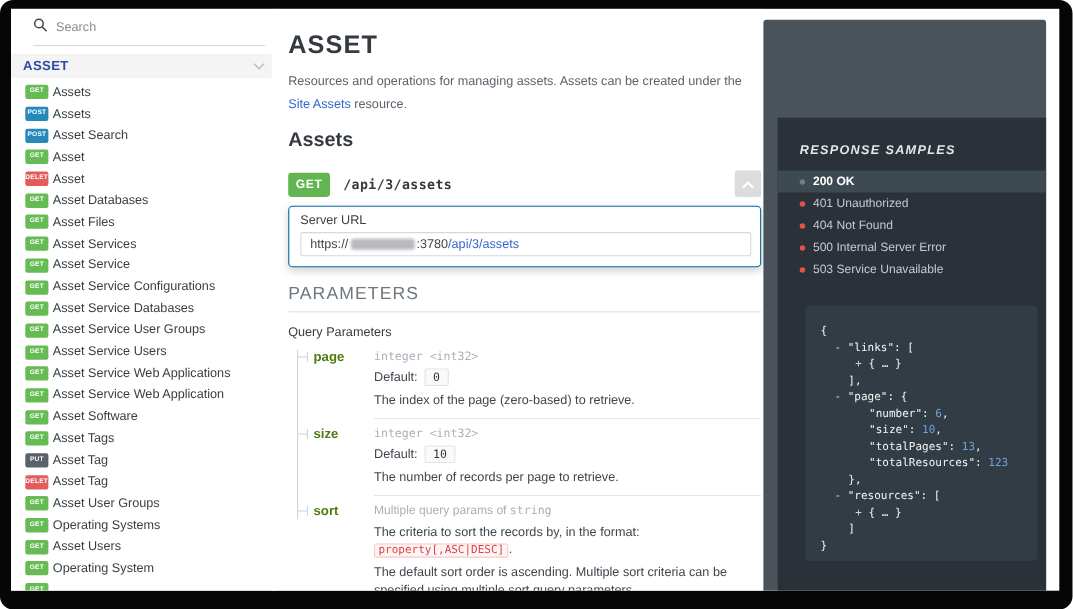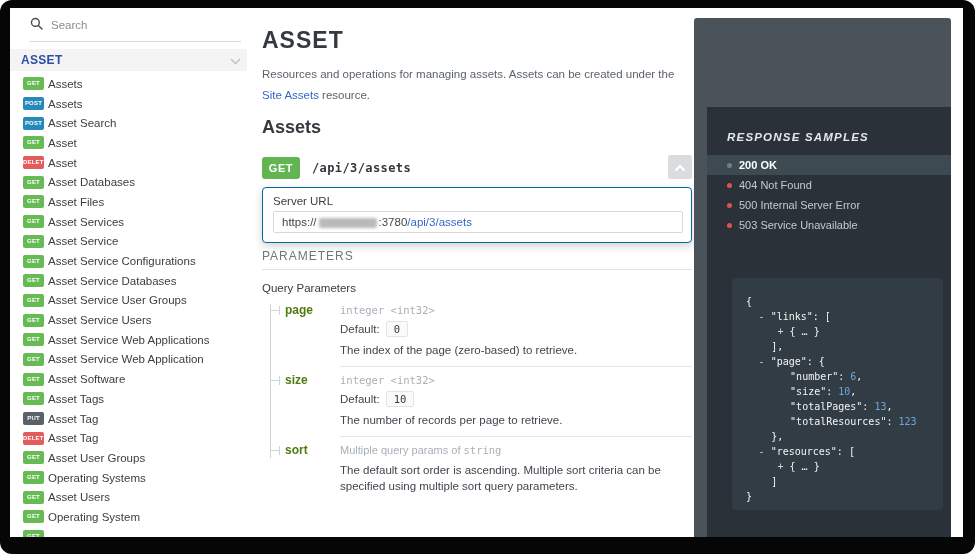--- a/index.html
+++ b/index.html
@@ -35,21 +35,21 @@
   .method-pill { display:inline-block; background:#62b550; color:#fff; font-size:11px; font-weight:bold; letter-spacing:.6px; border-radius:3px; width:38px; height:22px; line-height:22px; text-align:center; }
   .endpoint-path { margin-left:12px; font-family:"DejaVu Sans Mono", monospace; font-size:12px; font-weight:bold; letter-spacing:.4px; color:#33383d; }
   .collapse-btn { position:absolute; right:0; top:-1px; width:24px; height:24px; background:#dbdcdd; border:none; border-radius:2px; display:flex; align-items:center; justify-content:center; cursor:pointer; }
 
   .server-panel { position:relative; z-index:2; margin-top:8px; width:430px; background:#fff; border:1px solid #0369a1; border-radius:4px; box-shadow:0 3px 8px rgba(0,0,0,.18); padding:7px 8px 9px 10px; }
   .server-label { font-size:11.5px; color:#3a4046; }
   .server-input { margin-top:4px; border:1px solid #d8d8d8; border-radius:2px; background:#fff; padding:4px 8px; font-size:11.5px; color:#3f464d; white-space:nowrap; cursor:pointer; }
   .url-blur { display:inline-block; width:58px; height:10px; background:#b7b9bc; border-radius:2px; filter:blur(1.5px); vertical-align:middle; margin:0 2px; }
   .url-path { color:#3767c8; }
 
-  .params-header { margin-top:6px; font-size:12px; letter-spacing:1px; color:#6e767e; padding-bottom:6px; border-bottom:1px solid #e2e2e2; width:430px; }
+  .params-header { margin-top:16px; font-size:16px; letter-spacing:1px; color:#6e767e; padding-bottom:6px; border-bottom:1px solid #e2e2e2; width:430px; }
   .qp-label { margin-top:12px; font-size:11.5px; color:#353b42; }
 
   .params { position:relative; margin-top:8px; margin-left:8px; }
   .params::before { content:""; position:absolute; left:0; top:2px; height:154px; width:1px; background:#ccd4e0; }
   .param { position:relative; display:flex; padding-left:15px; margin-bottom:5px; }
   .param::before { content:""; position:absolute; left:0; top:8px; width:9px; height:1px; background:#ccd4e0; }
   .param::after  { content:""; position:absolute; left:9px; top:4px; width:1px; height:9px; background:#ccd4e0; }
   .param-name { width:55px; flex:0 0 55px; font-size:12px; font-weight:bold; color:#4d7c0f; padding-top:1px; }
   .param-body { flex:1; max-width:352px; }
   .param-type { font-family:"DejaVu Sans Mono", monospace; font-size:10.5px; line-height:16px; color:#a8b0b8; }
@@ -247,35 +247,40 @@
           </div>
           <div class="param-desc">The number of records per page to retrieve.</div>
           <div class="param-divider"></div>
         </div>
       </div>
 
       <div class="param">
         <div class="param-name">sort</div>
         <div class="param-body">
           <div class="param-type type-sans"><span>Multiple query params of </span><span class="param-type">string</span></div>
+          <div class="param-desc"><span>The criteria to sort the records by, in the format: </span><span class="code-red">property[,ASC|DESC]</span><span>.</span></div>
           <div class="param-desc">The default sort order is ascending. Multiple sort criteria can be specified using multiple sort query parameters.</div>
 
         </div>
       </div>
     </div>
 
   </div>
 
   <div class="rpanel">
     <div class="rp-dark">
       <div class="rp-title">RESPONSE SAMPLES</div>
       <div class="status-list">
           <div class="status-row selected">
             <span class="status-dot" style="background: rgb(109, 127, 139);"></span>
             <span>200 OK</span>
+          </div>
+          <div class="status-row">
+            <span class="status-dot" style="background: rgb(226, 81, 76);"></span>
+            <span>401 Unauthorized</span>
           </div>
           <div class="status-row">
             <span class="status-dot" style="background: rgb(226, 81, 76);"></span>
             <span>404 Not Found</span>
           </div>
           <div class="status-row">
             <span class="status-dot" style="background: rgb(226, 81, 76);"></span>
             <span>500 Internal Server Error</span>
           </div>
           <div class="status-row">

